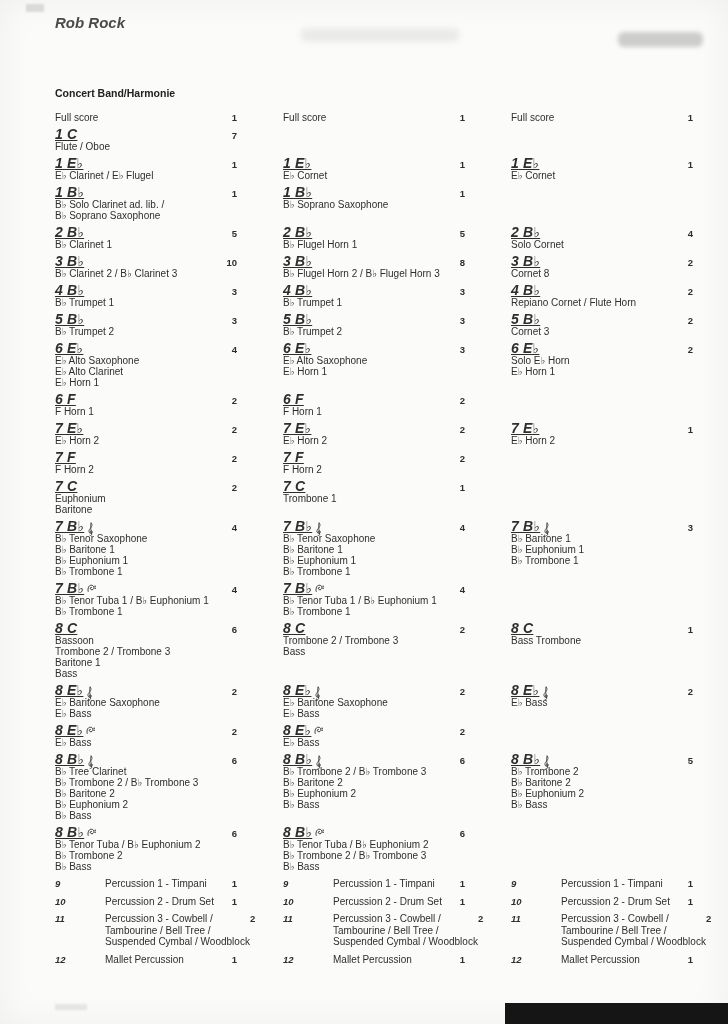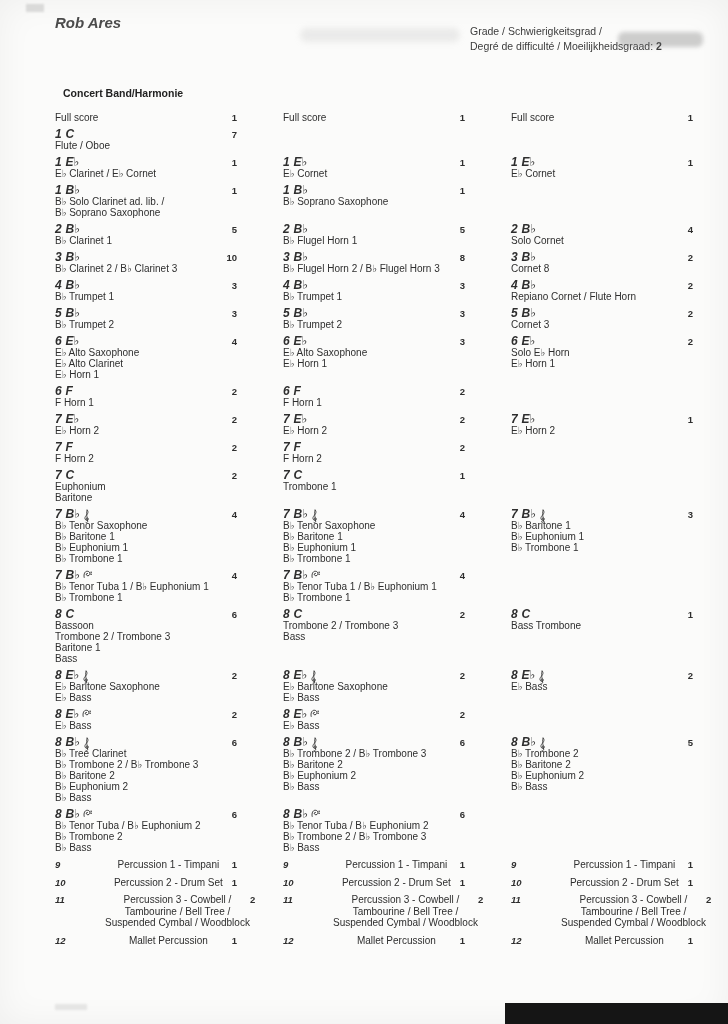--- a/index.html
+++ b/index.html
@@ -34,77 +34,73 @@
     row-gap:6px;
     align-items:start;
   }
   .col-header{
     font-size:10.5px;font-weight:bold;color:#222;
     padding-bottom:7px;white-space:nowrap;
   }
   .cell{font-size:10px;line-height:11px;}
   .code-line{display:flex;align-items:baseline;text-align:right;}
   .code{
-    font-style:italic;font-weight:bold;font-size:12px;
-    white-space:nowrap;letter-spacing:.2px;
+    font-style:italic;font-weight:bold;font-size:14px;
+    white-space:nowrap;letter-spacing:.2px;text-decoration:underline;
   }
   .plain{font-size:10px;}
   .qty{margin-left:auto;font-weight:bold;font-size:9.5px;}
   .inst{white-space:nowrap;color:#2e2e2e;}
   .clef{margin-left:3px;flex:none;}
   .clef-t{width:7px;height:14px;align-self:center;margin-bottom:-3px;}
   .clef-b{width:9px;height:9px;}
   
   .perc{display:flex;align-items:flex-start;font-size:10px;line-height:11.5px;}
   .pnum{font-style:italic;font-weight:bold;font-size:9.5px;width:50px;flex:none;}
-  .pname{flex:1;text-align:center;}
+  .pname{flex:1;}
   .pline{display:block;white-space:nowrap;}
   
   .artifact{position:absolute;pointer-events:none;}
   .scan-bar{right:0;bottom:0;width:223px;height:21px;background:#151515;}
   .smudge-1{left:300px;top:28px;width:160px;height:14px;background:rgba(160,160,160,.18);filter:blur(3px);border-radius:7px;}
   .smudge-2{left:618px;top:32px;width:85px;height:15px;background:rgba(110,110,110,.32);filter:blur(2px);border-radius:6px;}
   .smudge-3{left:26px;top:4px;width:18px;height:8px;background:rgba(130,130,130,.25);filter:blur(1px);}
   .smudge-4{left:55px;top:1004px;width:32px;height:6px;background:rgba(150,150,150,.2);filter:blur(1px);}
 </style>
 </head>
 <body>
 
 <div class="page">
 
   <div class="title-block">
-    <div class="composer">Rob Ares</div>
+    <div class="composer">Rob Rock</div>
   </div>
 
-  <div class="grade-block">
-    <div>Grade / Schwierigkeitsgrad /</div>
-    <div><span>Degré de difficulté / Moeilijkheidsgraad:</span><span class="grade-value">2</span></div>
-  </div>
 
   <div class="grid" id="parts-grid">
-      <div class="col-header" style="grid-area: 1 / 1; margin-left: 8px;">Concert Band/Harmonie</div>
+      <div class="col-header" style="grid-area: 1 / 1;">Concert Band/Harmonie</div>
       <div class="cell" style="grid-area: 2 / 1;">
         <div class="code-line">
           <span class="plain">Full score</span>
           <span class="qty">1</span>
         </div>
       </div>
       <div class="cell" style="grid-area: 3 / 1;">
         <div class="code-line">
           <span class="code">1 C</span>
           <span class="qty">7</span>
         </div>
         <div class="inst">Flute / Oboe</div>
       </div>
       <div class="cell" style="grid-area: 4 / 1;">
         <div class="code-line">
           <span class="code">1 E♭</span>
           <span class="qty">1</span>
         </div>
-        <div class="inst">E♭ Clarinet / E♭ Cornet</div>
+        <div class="inst">E♭ Clarinet / E♭ Flugel</div>
       </div>
       <div class="cell" style="grid-area: 5 / 1;">
         <div class="code-line">
           <span class="code">1 B♭</span>
           <span class="qty">1</span>
         </div>
         <div class="inst">B♭ Solo Clarinet ad. lib. /</div>
         <div class="inst">B♭ Soprano Saxophone</div>
       </div>
       <div class="cell" style="grid-area: 6 / 1;">

